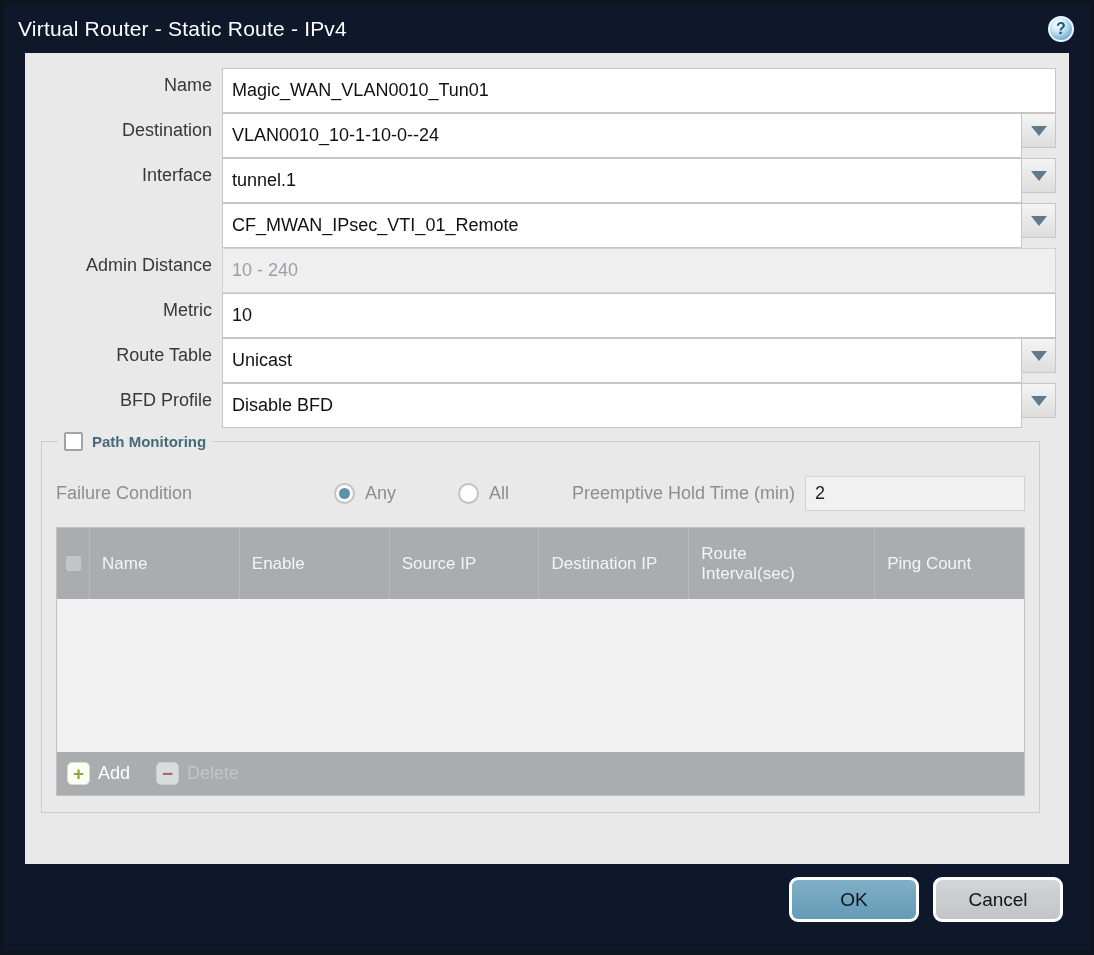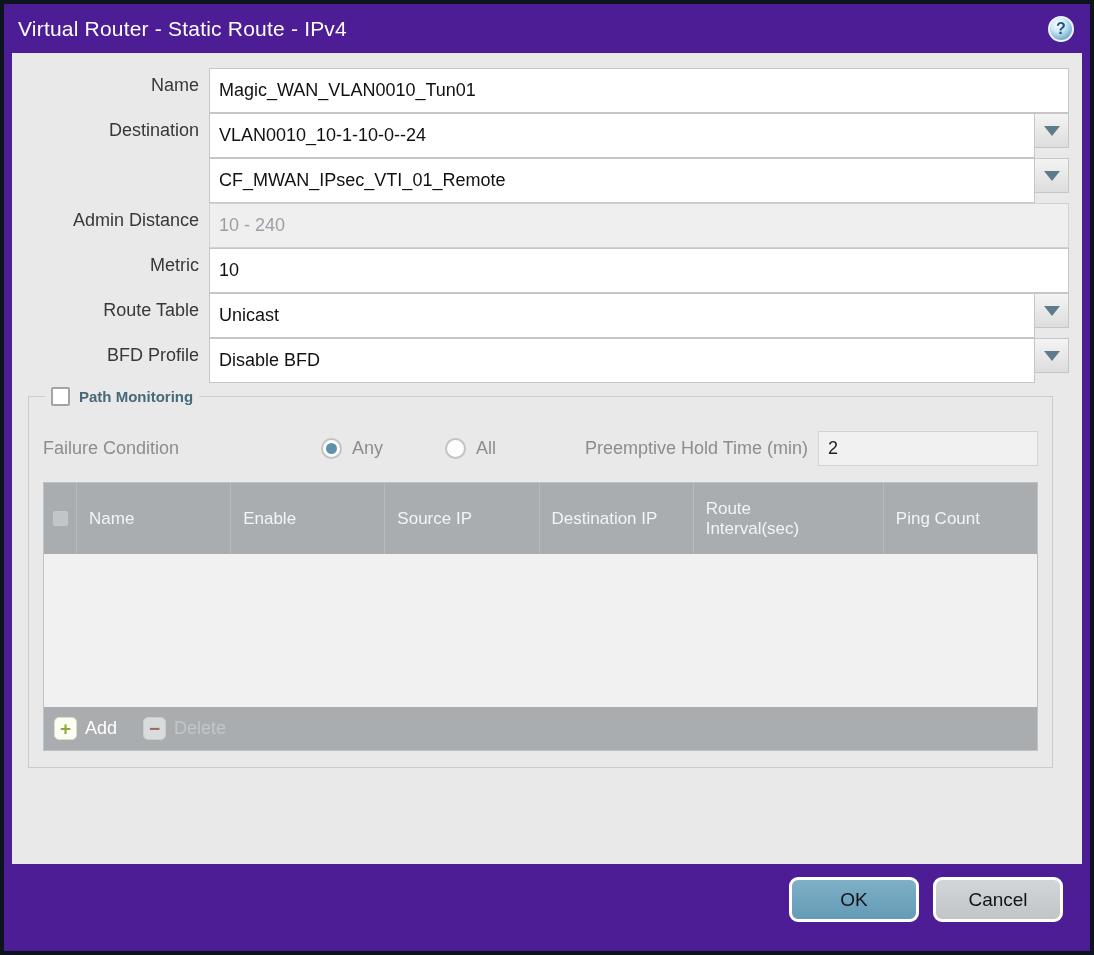--- a/index.html
+++ b/index.html
@@ -1,20 +1,20 @@
 <!DOCTYPE html>
 <html><head>
 <meta charset="utf-8">
 <style>
   * { box-sizing: border-box; margin: 0; padding: 0; }
   html, body { width: 1094px; height: 955px; font-family: "Liberation Sans", sans-serif; }
 
   .dialog {
     position: relative; width: 1094px; height: 955px;
-    background: #4c1d95;
+    background: #0f172a;
     border: 4px solid #0d141d;
     display: flex; flex-direction: column;
   }
 
   
   .titlebar {
     height: 49px; flex: 0 0 auto;
     display: flex; align-items: center; justify-content: space-between;
     padding: 0 16px 0 14px; color: #ffffff;
   }
@@ -22,21 +22,21 @@
   .help-btn {
     width: 26px; height: 26px; border-radius: 50%;
     background: radial-gradient(circle at 38% 30%, #ffffff 0%, #cfe9f6 35%, #7fb5d5 70%, #4a89ae 100%);
     border: 2px solid #e9f5fb;
     color: #1b5680; font-weight: bold; font-size: 16px; line-height: 22px;
     text-align: center; cursor: pointer;
   }
 
   
   .content {
-    margin: 0 8px; background: #e9e9e9; flex: 1 1 auto;
+    margin: 0 21px; background: #e9e9e9; flex: 1 1 auto;
     padding: 15px 13px 0 0; overflow: hidden;
   }
 
   .form-row { display: flex; align-items: center; margin-bottom: 10px; height: 35px; }
   .form-row .lbl {
     flex: 0 0 197px; text-align: right; padding-right: 10px;
     font-size: 18px; color: #383838; white-space: nowrap;
   }
   .field { flex: 1 1 auto; display: flex; height: 35px; }
   .field input {
@@ -167,20 +167,29 @@
     <div class="form-row">
       <span class="lbl">Destination</span>
       <div class="field">
         <input type="text" value="VLAN0010_10-1-10-0--24" style="">
         <div class="dd-btn">
           <div class="dd-arrow"></div>
         </div>
       </div>
     </div>
 
+    <div class="form-row">
+      <span class="lbl">Interface</span>
+      <div class="field">
+        <input type="text" value="tunnel.1" style="">
+        <div class="dd-btn">
+          <div class="dd-arrow"></div>
+        </div>
+      </div>
+    </div>
 
 
     <div class="form-row">
       <span class="lbl"></span>
       <div class="field">
         <input type="text" value="CF_MWAN_IPsec_VTI_01_Remote" style="">
         <div class="dd-btn">
           <div class="dd-arrow"></div>
         </div>
       </div>

